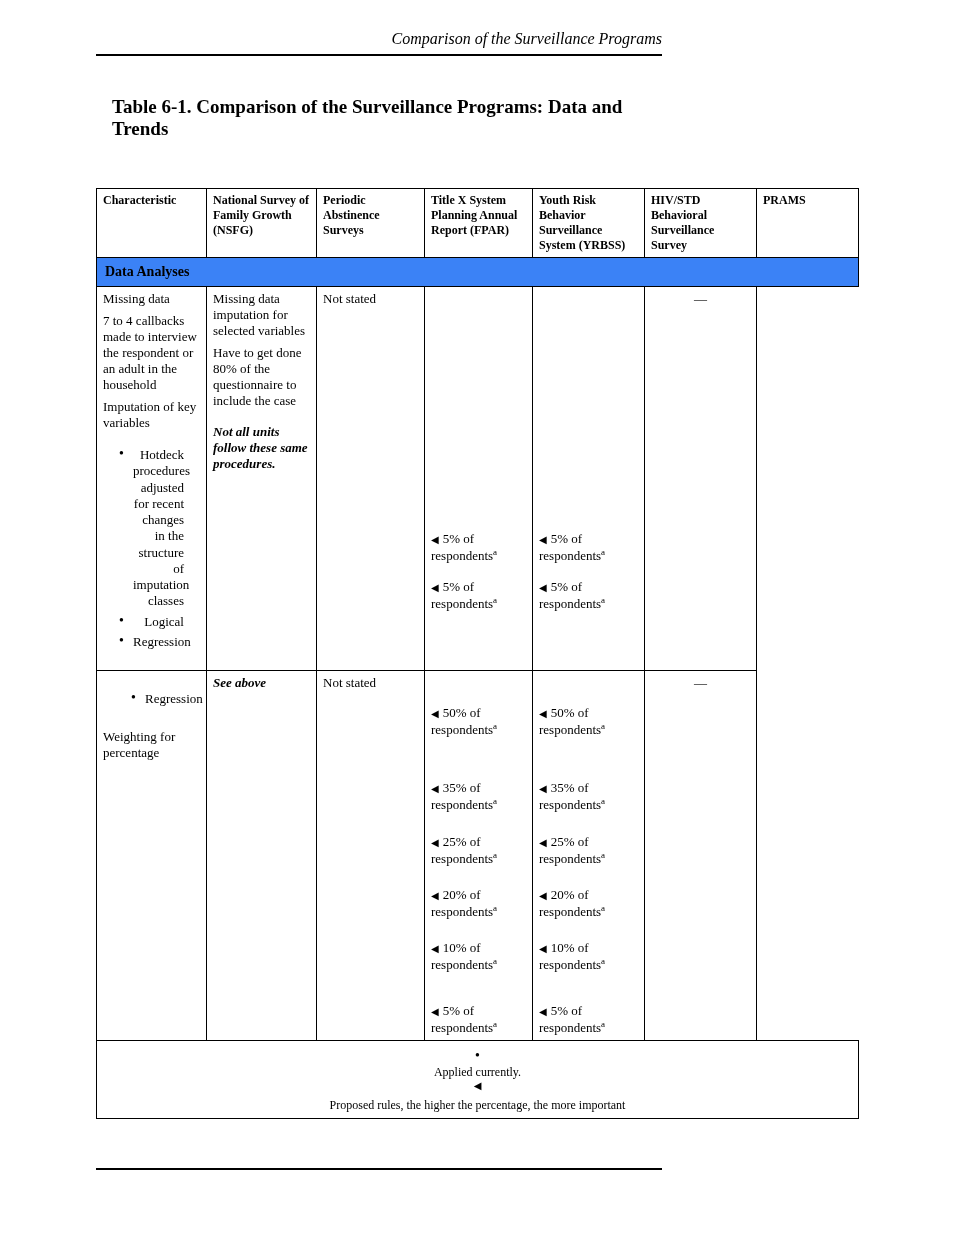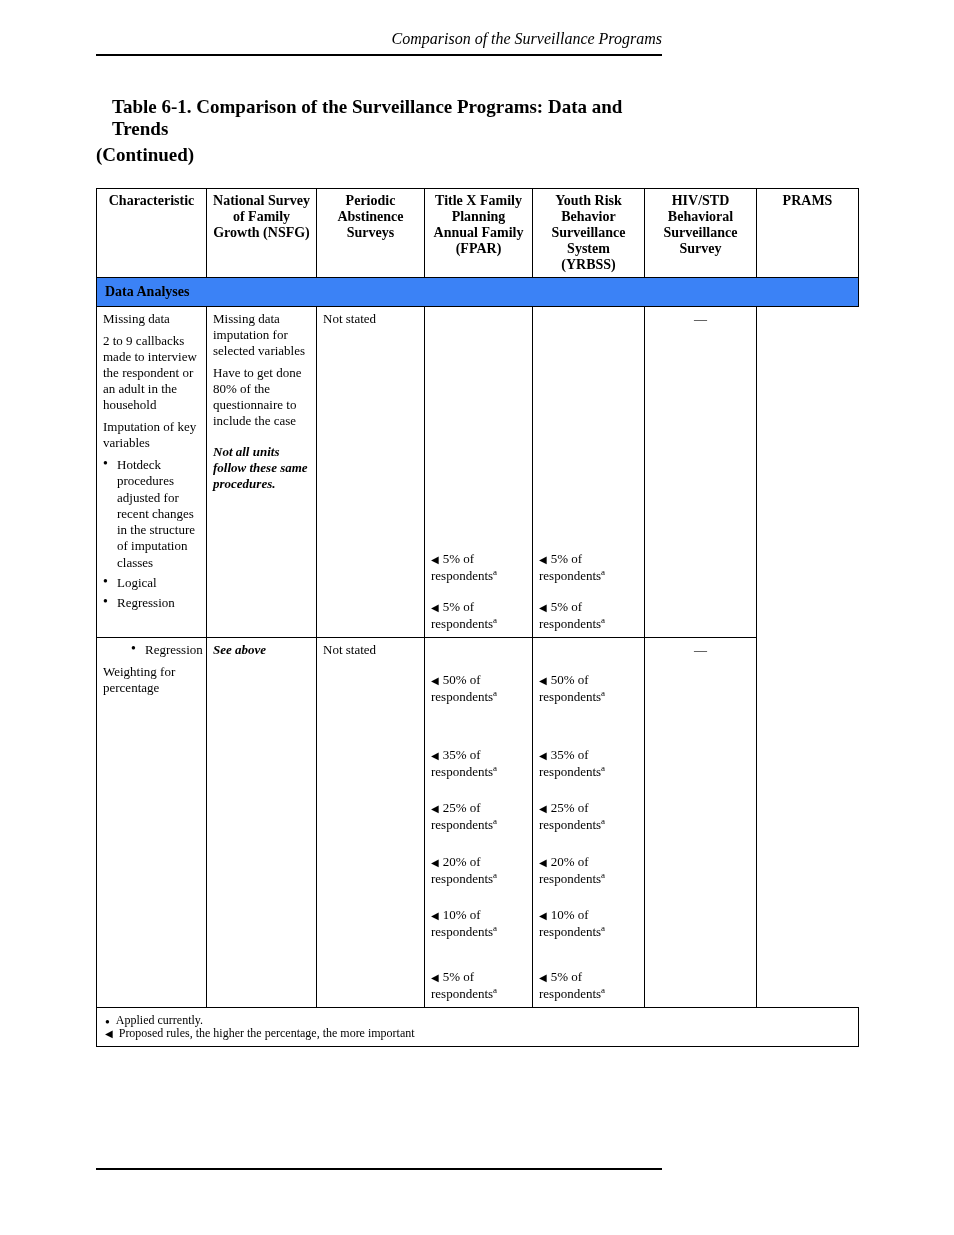--- a/index.html
+++ b/index.html
@@ -69,42 +69,43 @@
   table.matrix col.c6 { width: 102px; }
 
   table.matrix th, table.matrix td {
     border: 1px solid #000;
     padding: 4px 6px;
     vertical-align: top;
   }
   table.matrix thead th {
     background: #fff;
     font-weight: bold;
-    text-align: center;
-    font-size: 14px;
+    text-align: left;
+    font-size: 12px;
     height: 46px;
   }
   tr.section td {
     background: #3b82f6;
     font-weight: bold;
     font-size: 14px;
     padding: 6px 8px;
   }
 
   .cell-stack > div { margin-bottom: 6px; }
   .cell-stack > div:last-child { margin-bottom: 0; margin-top: 15px; }
 
   .bold { font-weight: bold; }
   .ital { font-style: italic; }
   .sup { font-size: 9px; vertical-align: super; }
 
   ul.bullets {
     list-style: none;
     padding: 0;
-    margin: 0;
+    margin: 16px;
+    text-align: right;
   }
   ul.bullets li {
     position: relative;
     padding-left: 14px;
     margin-bottom: 4px;
     line-height: 1.25;
   }
   ul.bullets li:last-child { margin-bottom: 0; }
   ul.bullets li::before {
     content: "●";
@@ -121,21 +122,21 @@
     margin-right: 4px;
   }
 
   .center { text-align: center; }
 
   
   tr.footnotes td {
     font-size: 12px;
     padding: 6px 8px;
   }
-  .fn-line { display: flex; align-items: center; gap: 6px; line-height: 1.1; }
+  .fn-line { display: flex; align-items: center; gap: 6px; line-height: 1.1; flex-direction: column; }
   .fn-sym-bullet::before { content: "●"; font-size: 8px; }
   .fn-sym-tri::before { content: "◀"; font-size: 10px; }
 
   .footer {
     position: absolute;
     top: 1180px;
     left: 96px;
     right: 96px;
     display: flex;
     justify-content: space-between;
@@ -145,54 +146,53 @@
 </head>
 <body>
 
 <div class="page">
 
   <div class="header-text">Comparison of the Surveillance Programs</div>
   <div class="rule-top"></div>
 
   <div class="title-block">
     <p class="t1">Table 6-1. Comparison of the Surveillance Programs: Data and Trends</p>
-    <p class="t2">(Continued)</p>
   </div>
 
   <table class="matrix">
     <colgroup>
       <col class="c0">
         <col class="c1">
         <col class="c2">
         <col class="c3">
         <col class="c4">
         <col class="c5">
         <col class="c6">
     </colgroup>
     <thead>
       <tr>
         <th>Characteristic</th>
         <th>National Survey of Family Growth (NSFG)</th>
         <th>Periodic Abstinence Surveys</th>
-        <th>Title X Family Planning Annual Family (FPAR)</th>
+        <th>Title X System Planning Annual Report (FPAR)</th>
         <th>Youth Risk Behavior Surveillance System (YRBSS)</th>
         <th>HIV/STD Behavioral Surveillance Survey</th>
         <th>PRAMS</th>
       </tr>
     </thead>
     <tbody>
       <tr class="section">
         <td colspan="7">Data Analyses</td>
       </tr>
 
       <tr>
         <td>
           <div class="cell-stack">
             <div>Missing data</div>
-            <div>2 to 9 callbacks made to interview the respondent or an adult in the household</div>
+            <div>7 to 4 callbacks made to interview the respondent or an adult in the household</div>
             <div>Imputation of key variables</div>
             <ul class="bullets">
               <li><span>Hotdeck procedures adjusted for recent changes in the structure of imputation classes</span></li>
               <li><span>Logical</span></li>
               <li><span>Regression</span></li>
             </ul>
           </div>
         </td>
         <td>
           <div class="cell-stack">

